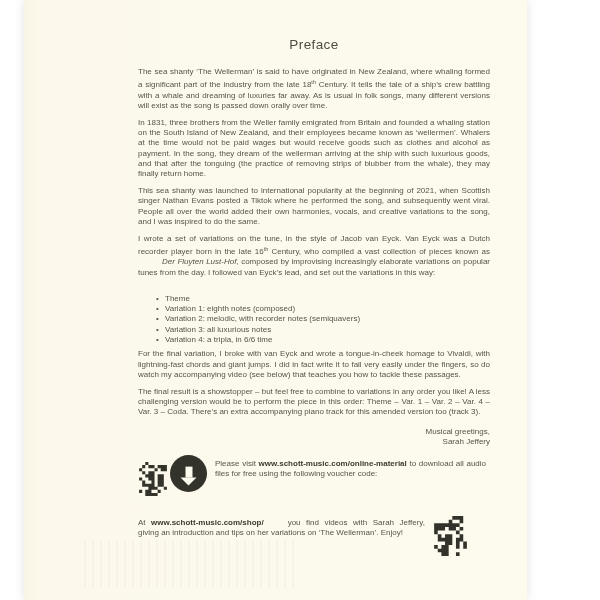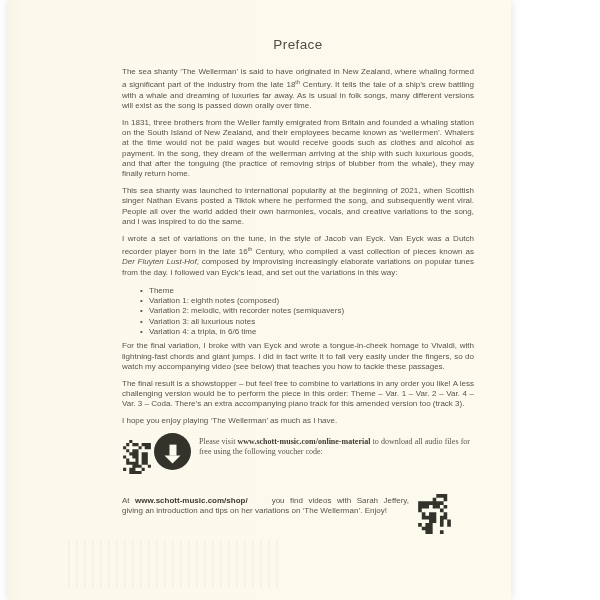--- a/index.html
+++ b/index.html
@@ -5,21 +5,21 @@
   * { box-sizing: border-box; margin: 0; padding: 0; }
   html, body { width: 600px; height: 600px; }
   body {
     background: #ffffff;
     font-family: "Liberation Sans", sans-serif;
     position: relative;
     overflow: hidden;
   }
   .page {
     position: absolute;
-    left: 8px; top: 0;
+    left: 24px; top: 0;
     width: 503px; height: 600px;
     background: linear-gradient(90deg, #f8f4e4 0px, #fcf9ec 14px, #fdfaee 100%);
     box-shadow: 0 0 9px rgba(90,90,80,0.18);
   }
   .content {
     position: relative;
     height: 100%;
     padding: 37px 37px 0 114px;
     color: #56544a;
   }
@@ -31,25 +31,25 @@
     color: #4e4c44;
     margin: 0 0 15px 0;
   }
   .para {
     font-size: 8px;
     line-height: 10.3px;
     text-align: justify;
     margin: 0 0 6.5px 0;
   }
   .sup { font-size: 5.5px; vertical-align: 3px; }
-  .it { font-style: italic; }
+  .it { font-style: italic; margin-left: 24px; }
   .b { font-weight: bold; color: #3d3b32; }
   ul.vars {
     list-style: none;
-    margin: 8px 0 4px 0;
+    margin: 16px 0 4px 0;
     padding-left: 27px;
   }
   ul.vars li {
     position: relative;
     font-size: 8px;
     line-height: 10.3px;
   }
   ul.vars li::before {
     content: "•";
     position: absolute;
@@ -92,21 +92,20 @@
     border: 8px solid transparent;
     border-top-color: #fdfaee;
     border-bottom-width: 0;
   }
   .note {
     font-size: 8px;
     line-height: 10.3px;
     text-align: justify;
     margin: 4px 4px 0 8px;
     flex: 1;
-    font-family: Liberation Serif, serif;
   }
   .shop-note {
     font-size: 8px;
     line-height: 10.3px;
     text-align: justify;
     margin-top: 15px;
   }
   .qr-right { width: 35px; height: 40px; float: right; margin: -2px 22px 0 8px; }
   .gap-spacer { display: inline-block; width: 24px; }
   .showthrough {
@@ -139,22 +138,25 @@
       <li>Variation 1: eighth notes (composed)</li>
       <li>Variation 2: melodic, with recorder notes (semiquavers)</li>
       <li>Variation 3: all luxurious notes</li>
       <li>Variation 4: a tripla, in 6/6 time</li>
     </ul>
 
     <p class="para">For the final variation, I broke with van Eyck and wrote a tongue-in-cheek homage to Vivaldi, with lightning-fast chords and giant jumps. I did in fact write it to fall very easily under the fingers, so do watch my accompanying video (see below) that teaches you how to tackle these passages.</p>
 
     <p class="para">The final result is a showstopper – but feel free to combine to variations in any order you like! A less challenging version would be to perform the piece in this order: Theme – Var. 1 – Var. 2 – Var. 4 – Var. 3 – Coda. There’s an extra accompanying piano track for this amended version too (track 3).</p>
 
-    <p class="para">I hope you enjoy playing ‘The Wellerman’ as much as I have.</p>
 
+    <div class="signature">
+      <div>Musical greetings,</div>
+      <div>Sarah Jeffery</div>
+    </div>
 
     <div class="media-row">
       <svg class="qr-left" viewBox="0 0 36 44">
           <path d="M8 0h4v4h-4zM4 4h4v4h-4zM12 4h4v4h-4zM16 4h4v4h-4zM24 4h4v4h-4zM28 4h4v4h-4zM32 4h4v4h-4zM0 8h4v4h-4zM20 8h4v4h-4zM28 8h4v4h-4zM32 8h4v4h-4zM4 12h4v4h-4zM12 12h4v4h-4zM16 12h4v4h-4zM8 16h4v4h-4zM12 16h4v4h-4zM16 16h4v4h-4zM24 16h4v4h-4zM28 16h4v4h-4zM0 20h4v4h-4zM12 20h4v4h-4zM16 20h4v4h-4zM24 20h4v4h-4zM28 20h4v4h-4zM4 24h4v4h-4zM16 24h4v4h-4zM24 24h4v4h-4zM28 24h4v4h-4zM4 28h4v4h-4zM8 28h4v4h-4zM12 28h4v4h-4zM16 28h4v4h-4zM24 28h4v4h-4zM28 28h4v4h-4zM12 32h4v4h-4zM16 32h4v4h-4zM20 32h4v4h-4zM32 32h4v4h-4zM0 36h4v4h-4zM8 36h4v4h-4zM12 36h4v4h-4zM24 36h4v4h-4zM8 40h4v4h-4zM12 40h4v4h-4zM16 40h4v4h-4zM20 40h4v4h-4z" fill="#33332b"></path>
         </svg>
       <span class="dl-circle">
           <span class="dl-arrow"></span>
         </span>
       <p class="note"><span>Please visit </span><span class="b">www.schott-music.com/online-material</span><span> to download all audio files for free using the following voucher code:</span></p>
     </div>

